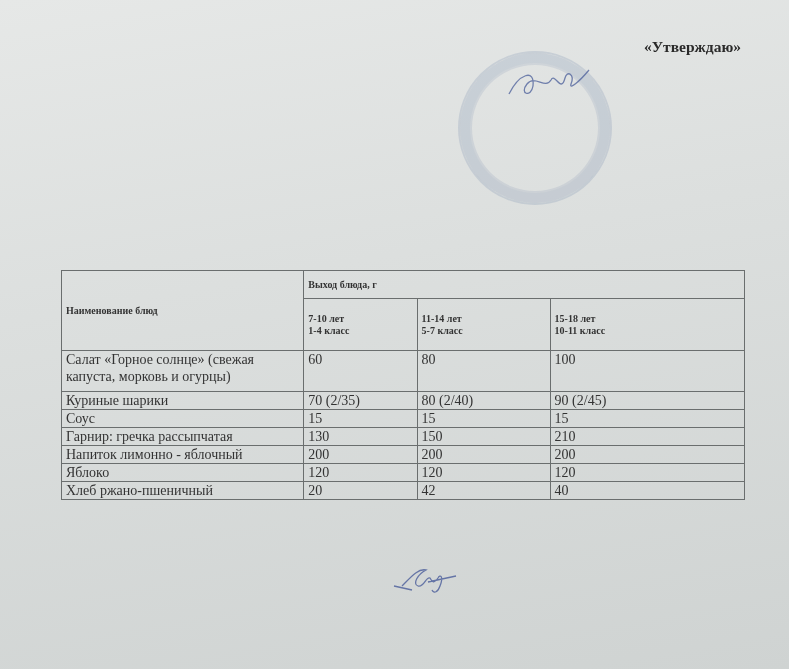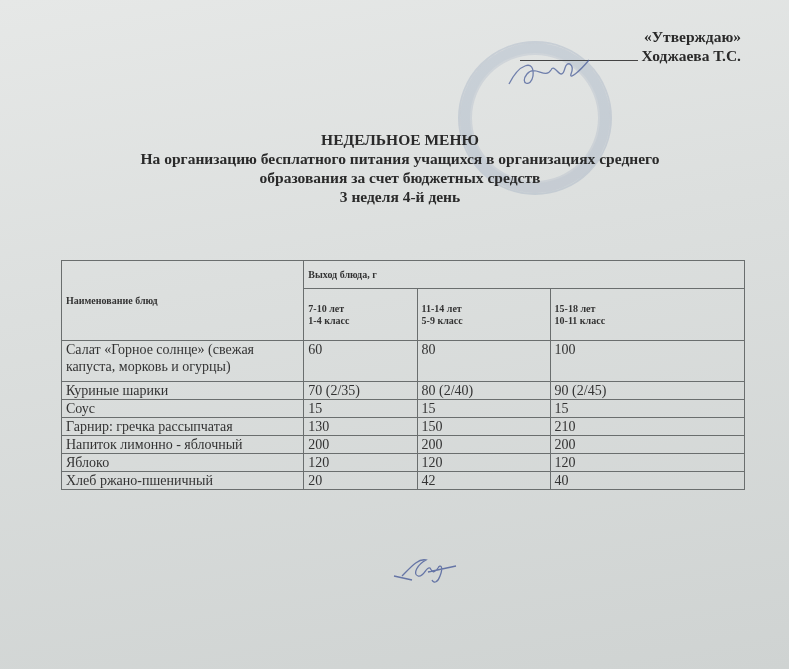--- a/index.html
+++ b/index.html
@@ -10,21 +10,21 @@
       width: 789px;
       height: 669px;
       overflow: hidden;
       background: linear-gradient(170deg, #e6e8e7 0%, #dcdfde 40%, #cfd3d2 100%);
       font-family: "Liberation Serif", serif;
       color: #2a2a2a;
       position: relative;
     }
     .page {
       position: absolute;
-      left: 0; top: 6px;
+      left: 0; top: 16px;
       width: 789px; height: 644px;
     }
     .approve-block {
       position: absolute;
       right: 48px;
       top: 21px;
       text-align: right;
       font-weight: bold;
       font-size: 15.5px;
       line-height: 19px;
@@ -116,50 +116,41 @@
   </style>
 </head>
 <body>
 
 <div class="page">
 
   <div class="stamp"></div>
 
   <div class="approve-block">
     <span class="approve-line">«Утверждаю»</span>
-    <span class="approve-line">
-      <span class="sign-underline"></span><span>Ходжаева Т.С.</span>
-    </span>
   </div>
 
   <svg class="signature-svg" style="left:505px;top:48px;" width="90" height="38" viewBox="0 0 90 38">
     <path d="M4 30 C 14 10, 30 4, 28 22 C 26 34, 14 30, 22 20 C 30 10, 40 26, 46 16 C 50 8, 56 30, 60 14 C 62 6, 70 10, 66 20 C 64 26, 74 18, 84 6" fill="none" stroke="#4a5d9a" stroke-width="1.3" opacity="0.75"></path>
   </svg>
 
-  <div class="title-block">
-    <div>НЕДЕЛЬНОЕ МЕНЮ</div>
-    <div>На организацию бесплатного питания учащихся в организациях среднего</div>
-    <div>образования за счет бюджетных средств</div>
-    <div>3 неделя 4-й день</div>
-  </div>
 
   <table class="menu">
     <thead>
       <tr>
         <th class="th-name" rowspan="2">Наименование блюд</th>
         <th class="th-group" colspan="3">Выход блюда, г</th>
       </tr>
       <tr>
         <th class="th-age c1">
           <div>7-10 лет</div>
           <div>1-4 класс</div>
         </th>
         <th class="th-age c2">
           <div>11-14 лет</div>
-          <div>5-9 класс</div>
+          <div>5-7 класс</div>
         </th>
         <th class="th-age c3">
           <div>15-18 лет</div>
           <div>10-11 класс</div>
         </th>
       </tr>
     </thead>
     <tbody>
       <tr class="tall">
         <td class="dish">Салат «Горное солнце» (свежая капуста, морковь и огурцы)</td>

